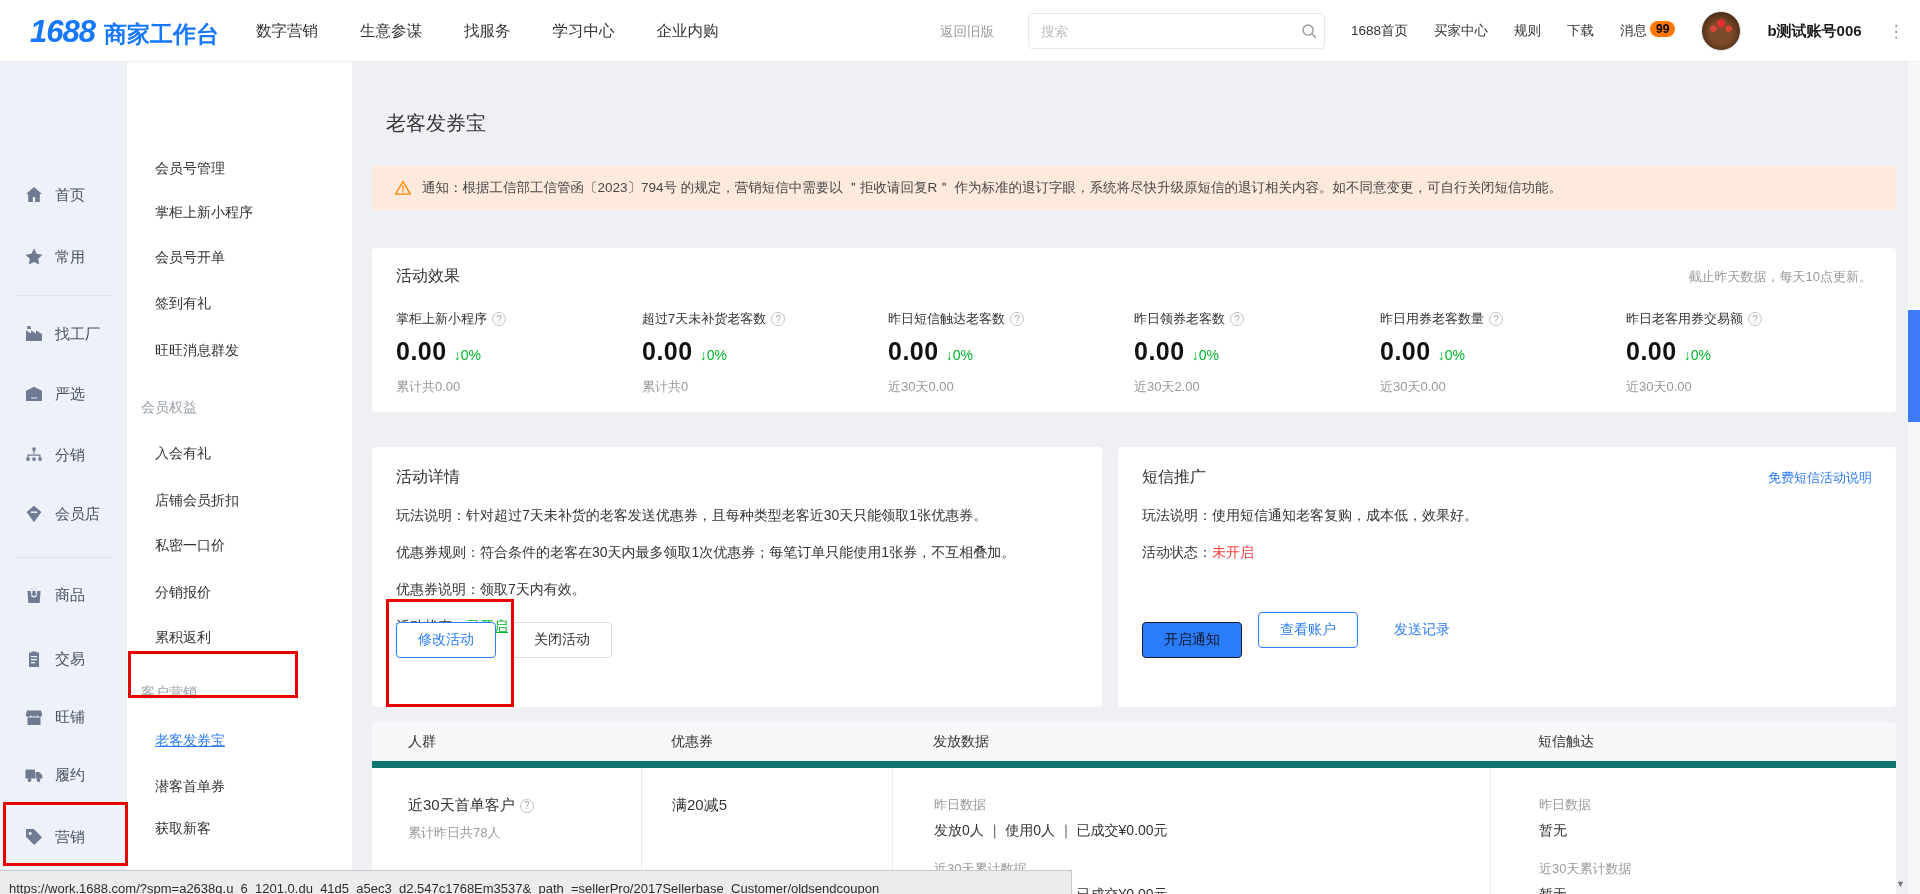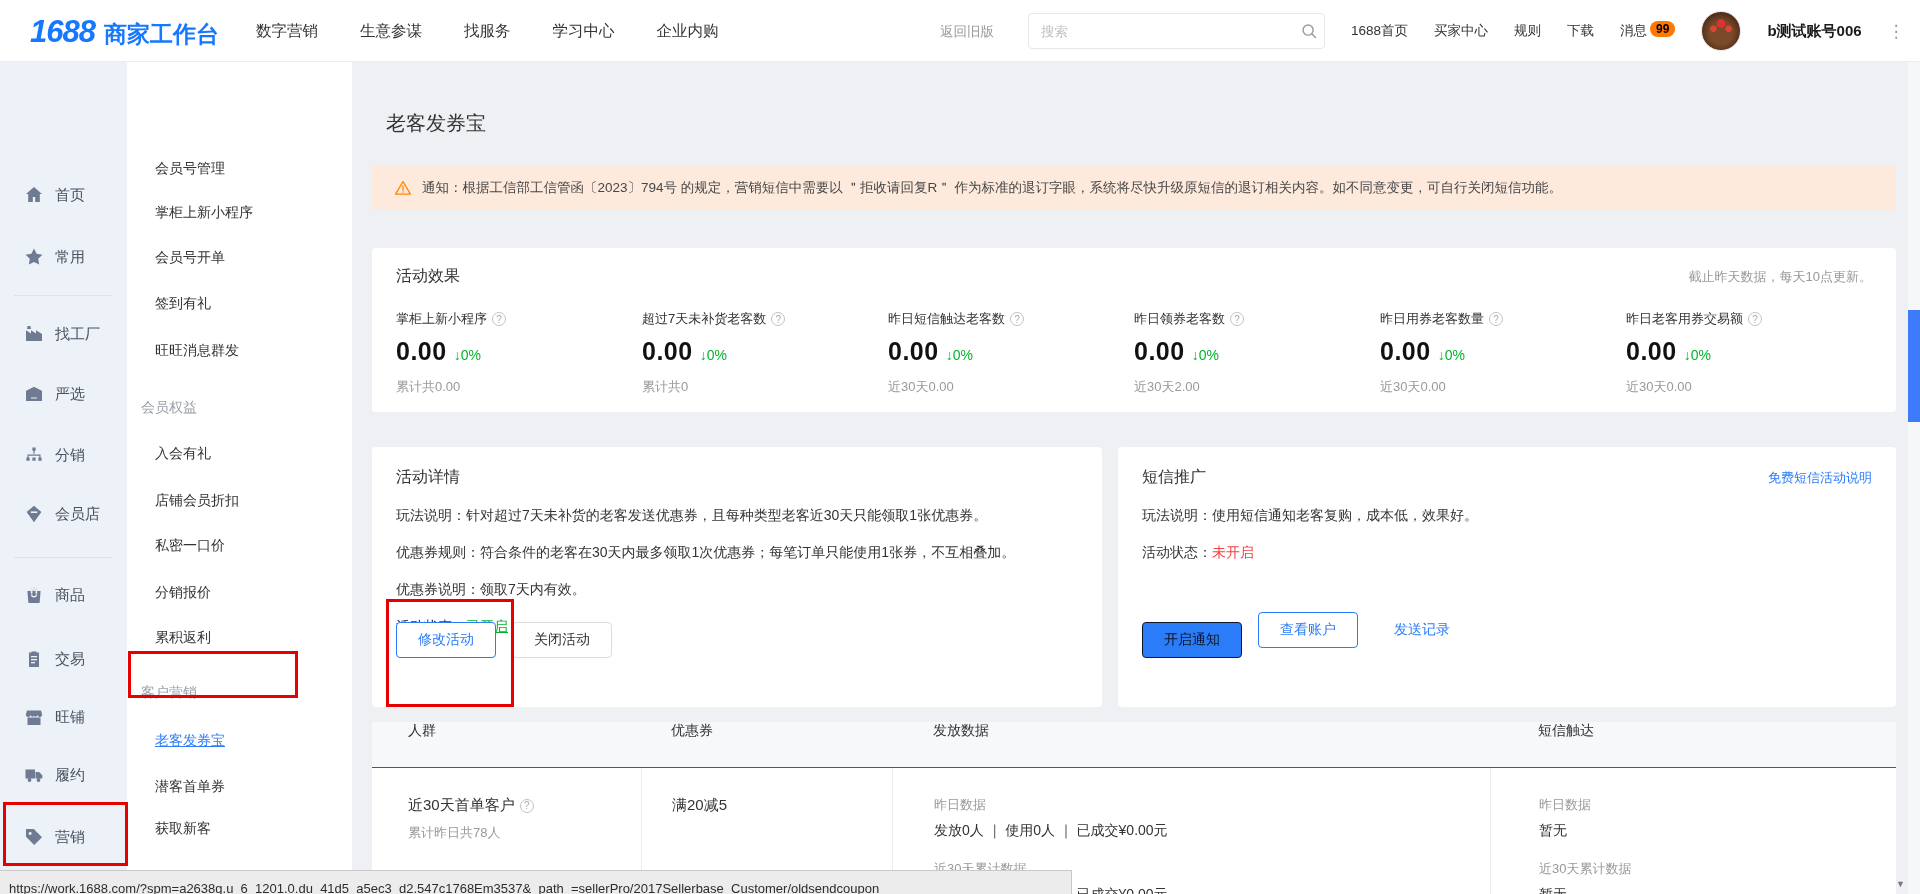--- a/index.html
+++ b/index.html
@@ -85,21 +85,21 @@
   .btn { height:36px; padding:0 21px; font-size:14px; border-radius:4px; display:inline-flex; align-items:center; cursor:pointer; background:#fff; }
   .btn-blue-line { border:1px solid #2b7cf8; color:#2b7cf8; margin-right:16px; }
   .btn-gray-line { border:1px solid #dcdcdc; color:#333; }
   .btn-primary { background:#2b7cf8; color:#0f172a; border:1px solid #0f172a; margin-right:16px;margin-top:20px; }
   .btn-link { color:#2b7cf8; font-size:14px; margin-left:20px; cursor:pointer; }
   .sms-head { display:flex; justify-content:space-between; align-items:center; }
   .help-link { font-size:13px; color:#2b7cf8; cursor:pointer; }
 
   
   .tablecard { left:372px; top:722px; width:1524px; height:230px; overflow:hidden; }
-  .t-head { display:flex; height:46px; background:#f7f8fa; align-items:flex-start; border-bottom:1px solid #0f766e; }
+  .t-head { display:flex; height:46px; background:#f7f8fa; align-items:center; border-bottom:7px solid #0f766e; }
   .t-head .th { font-size:14px; color:#333; }
   .t-body { display:flex; }
   .c1{width:269px; padding-left:36px;} .c2{width:251px; padding-left:30px;} .c3{width:598px; padding-left:41px;} .c4{width:404px; padding-left:48px;}
   .t-body .td { padding-top:28px; padding-bottom:20px; }
   .t-body .c2, .t-body .c3, .t-body .c4 { border-left:1px solid #ececec; }
   .td .big { font-size:15px; color:#333; display:flex; align-items:center; }
   .td .gray { font-size:13px; color:#999; }
   .td .val { font-size:14px; color:#333; margin-top:8px; white-space:nowrap; }
   .mt18 { margin-top:20px; }
 

